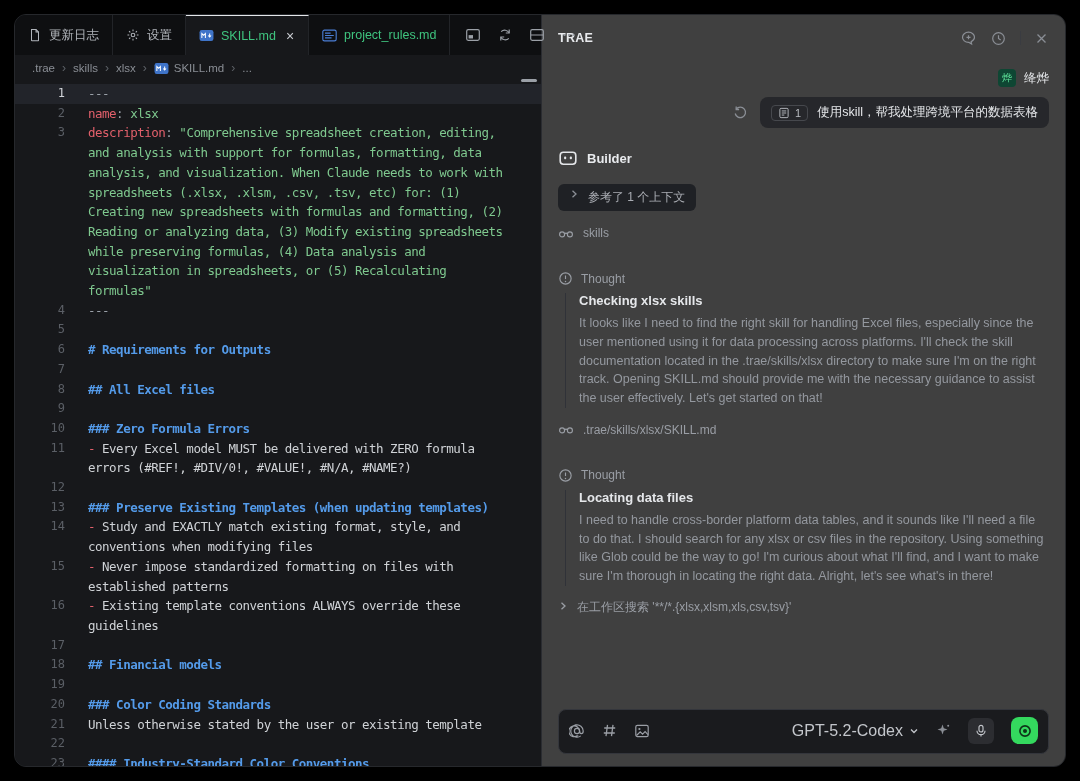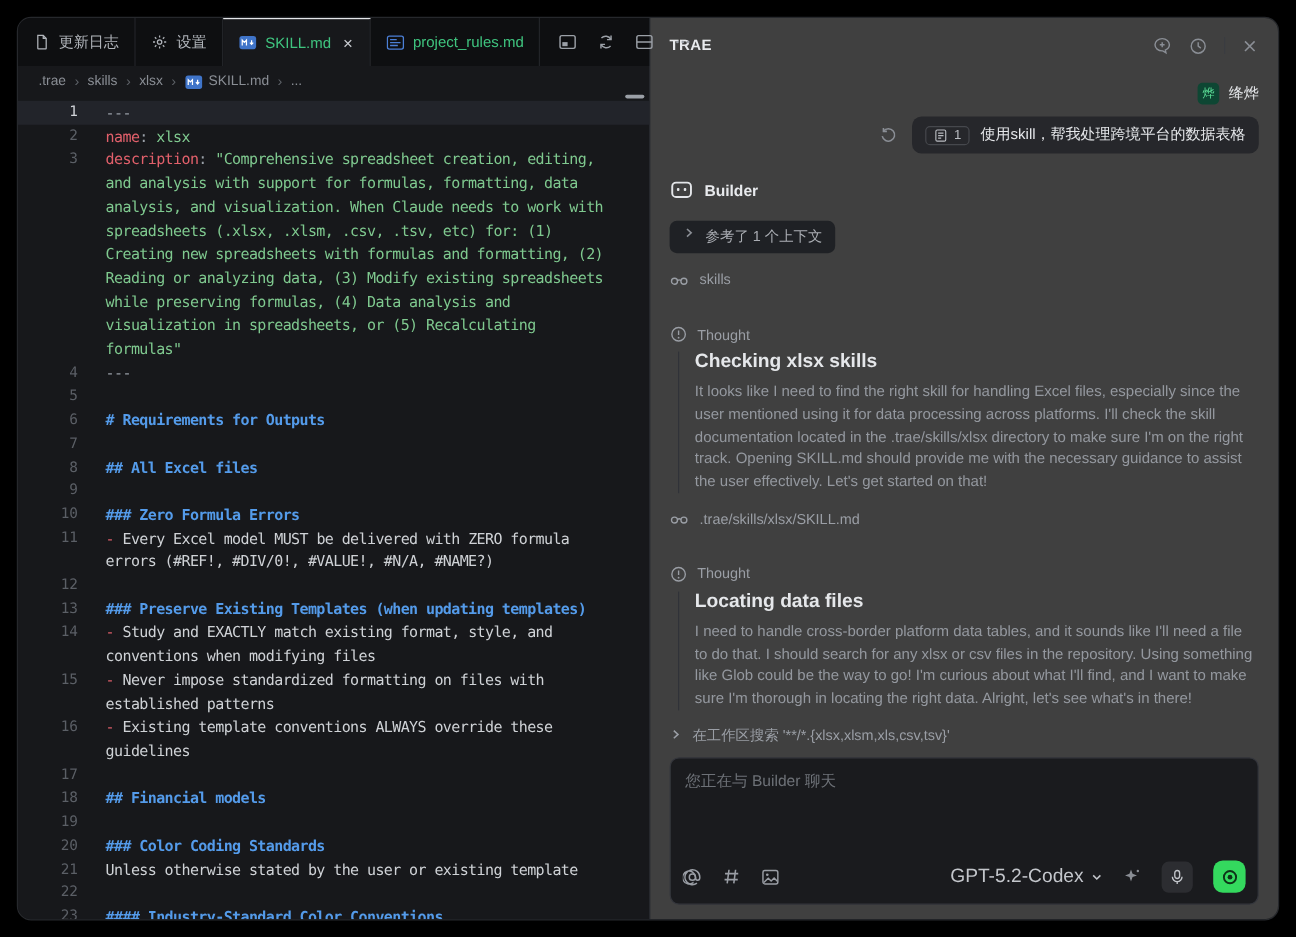--- a/index.html
+++ b/index.html
@@ -57,21 +57,21 @@
              color:#b9bcc1;font-size:11px;}
   .builder-row{display:flex;align-items:center;gap:9px;margin-top:20px;}
   .builder-name{font-weight:bold;color:#e8eaed;font-size:13px;}
   .context-pill{display:inline-flex;align-items:flex-start;gap:9px;background:#1f2125;border-radius:6px;
                 padding:5px 11px;color:#aaadb3;font-size:12px;margin-top:16px;cursor:pointer;}
   .chev{color:#8a8e95;display:flex;}
   .ref-row{display:flex;align-items:center;gap:9px;color:#9a9ea5;font-size:12px;margin-top:15px;}
   .thought{margin-top:31px;}
   .thought-head{display:flex;gap:8px;align-items:center;color:#9a9ea5;font-size:12px;}
   .thought-body{border-left:1px solid #303238;margin-left:7px;margin-top:7px;padding-left:13px;}
-  .thought-title{color:#e5e7ea;font-weight:bold;font-size:16px;}
+  .thought-title{color:#e5e7ea;font-weight:bold;font-size:13px;}
   .thought-text{color:#94989f;font-size:12.5px;line-height:1.5;margin-top:6px;}
   .search-row{display:flex;gap:9px;align-items:flex-start;color:#9a9ea5;font-size:12px;margin-top:13px;line-height:1.4;}
   
   .input-box{margin:8px 16px 12px;border:1px solid #34363c;border-radius:8px;overflow:hidden;
              background:#1a1b1e;flex-shrink:0;}
   .input-head{background:#242529;padding:5px 10px;display:flex;align-items:center;gap:8px;
               font-size:12px;color:#cdd0d4;font-weight:bold;}
   .input-area{min-height:58px;padding:10px 12px;color:#6d7177;font-size:13px;cursor:text;}
   .input-foot{display:flex;align-items:center;padding:7px 10px 9px;gap:17px;color:#9a9ea5;}
   .foot-icon{display:flex;align-items:center;font-size:14px;cursor:pointer;}
@@ -417,21 +417,20 @@
               </svg>
             </span>
             <span>在工作区搜索 '**/*.{xlsx,xlsm,xls,csv,tsv}'</span>
           </div>
         </div>
 
       
     </div>
 
     <div class="input-box">
-      <div class="input-area">您正在与 Builder 聊天</div>
       <div class="input-foot">
         <span class="foot-icon">
           <svg width="16" height="16" viewBox="0 0 16 16" fill="none" stroke="currentColor" stroke-width="1.2">
             <circle cx="8" cy="8" r="2.6"></circle>
               <path d="M10.6 8a5.4 5.4 0 1 0-2 4.5c.5-.4-.6.4 0 0M10.6 8c0 1.6.6 2.6 1.7 2.6s1.9-1 1.9-2.6a6.2 6.2 0 1 0-2.4 4.9"></path>
             </svg>
         </span>
         <span class="foot-icon">
           <svg width="15" height="15" viewBox="0 0 15 15" fill="none" stroke="currentColor" stroke-width="1.3">
             <path d="M5.5 1.8L4 13.2M11 1.8L9.5 13.2M2.2 5h11M1.8 10h11"></path>

